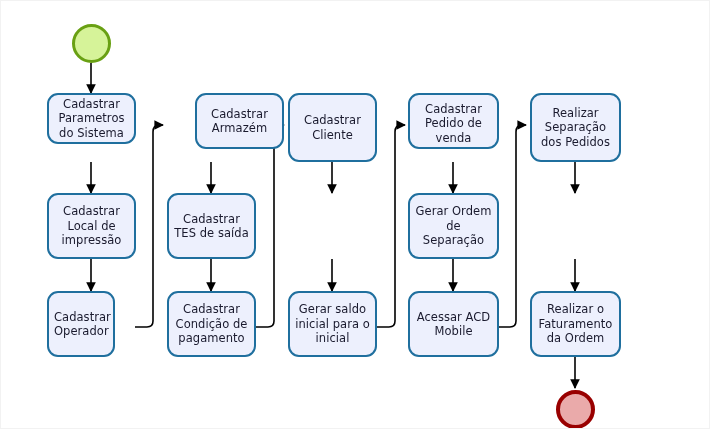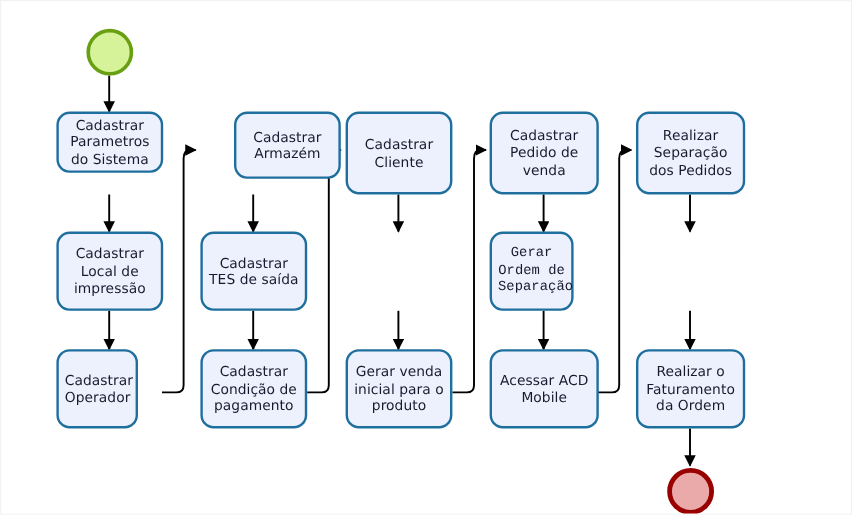--- a/index.html
+++ b/index.html
@@ -122,27 +122,27 @@
     <span>Cadastrar TES de saída</span>
   </div>
   <div class="task" style="left:166px; top:290px; width:89px; height:66px;">
     <span>Cadastrar Condição de pagamento</span>
   </div>
 
   <div class="task" style="left:287px; top:92px; width:89px; height:69px;">
     <span>Cadastrar Cliente</span>
   </div>
   <div class="task" style="left:287px; top:290px; width:89px; height:66px;">
-    <span>Gerar venda inicial para o produto</span>
+    <span>Gerar saldo inicial para o inicial</span>
   </div>
 
-  <div class="task" style="left:407px; top:92px; width:91px; height:69px;">
+  <div class="task" style="left:407px; top:92px; width:91px; height:56px;align-items:flex-end;">
     <span>Cadastrar Pedido de venda</span>
   </div>
-  <div class="task" style="left:407px; top:192px; width:70px; height:66px;font-family:Liberation Mono, monospace;">
+  <div class="task" style="left:407px; top:192px; width:91px; height:66px;">
     <span>Gerar Ordem de Separação</span>
   </div>
   <div class="task" style="left:407px; top:290px; width:91px; height:66px;">
     <span>Acessar ACD Mobile</span>
   </div>
 
   <div class="task" style="left:529px; top:92px; width:91px; height:69px;">
     <span>Realizar Separação dos Pedidos</span>
   </div>
   <div class="task" style="left:529px; top:290px; width:91px; height:66px;">

